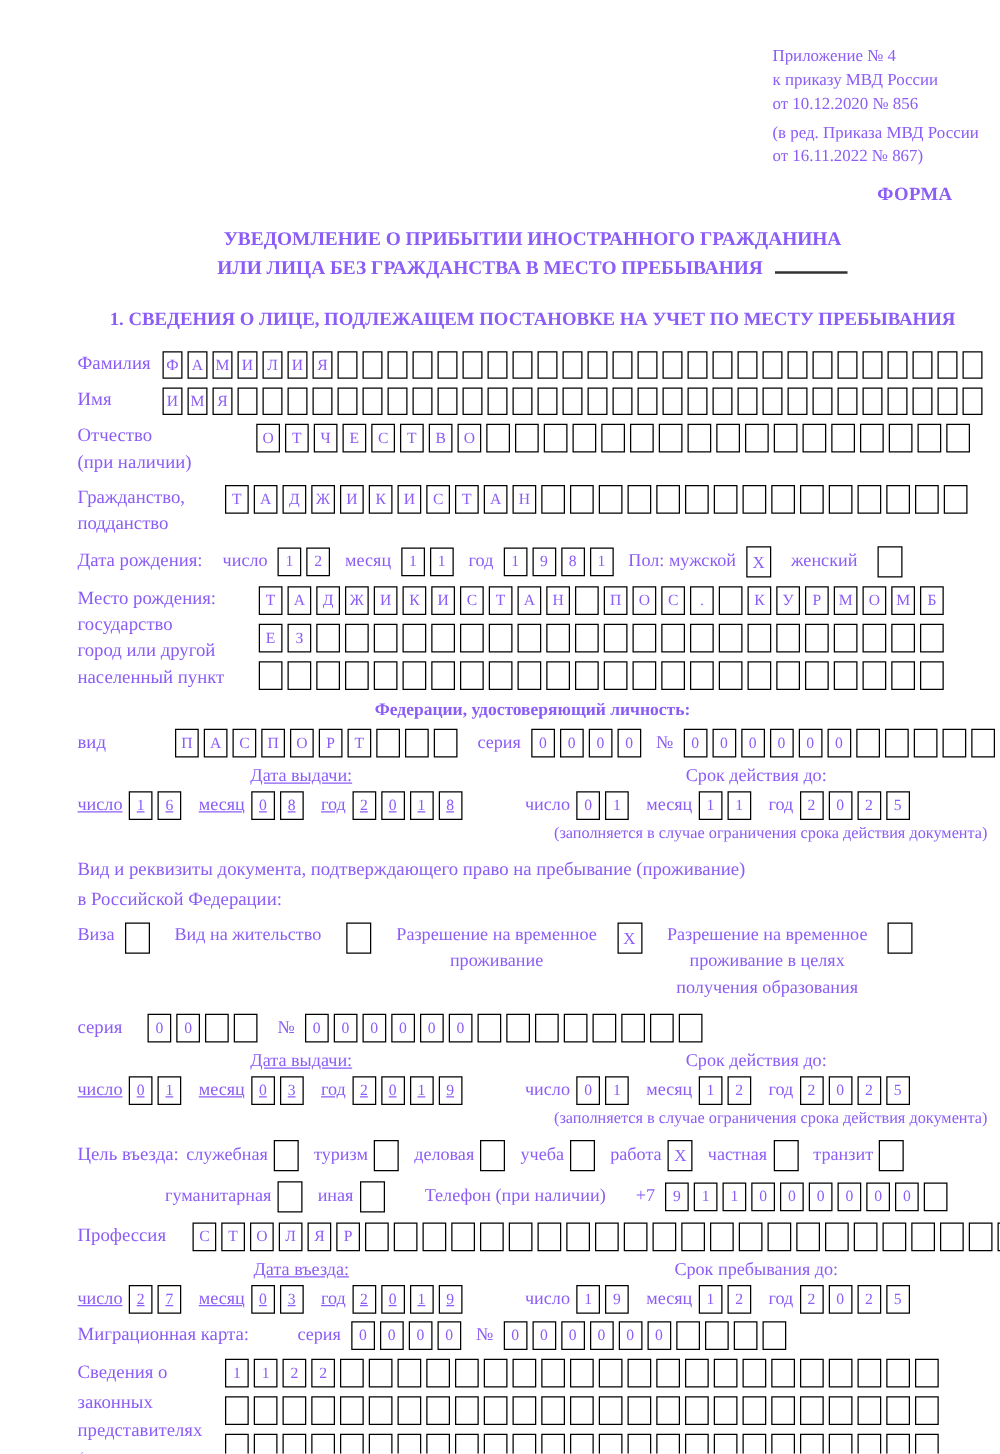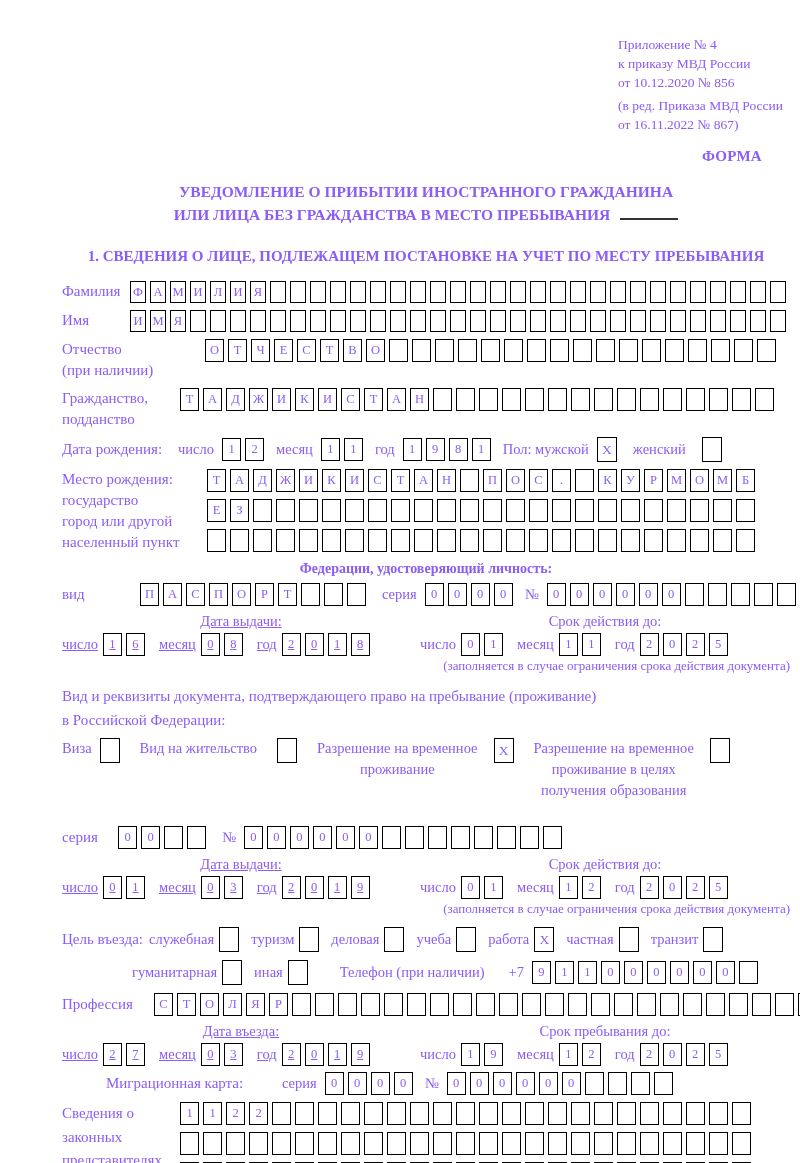--- a/index.html
+++ b/index.html
@@ -33,21 +33,21 @@
   .doc-heading{text-align:center;font-weight:bold;font-size:14px;margin:2px 0 6px;}
   .dates2{display:flex;margin:0 0 4px;}
   .dates2 .col-l{width:358px;flex:0 0 auto;text-decoration:underline;}
   .dates2 .col-r{flex:1;}
   .sublabel{text-align:center;font-size:14.5px;}
   .daterow{display:flex;align-items:center;margin-top:3px;}
   .daterow .lbl{margin-right:5px;}
   .daterow .boxes{margin-right:10px;}
   .note{text-align:right;font-size:13px;margin-top:2px;margin-bottom:6px;}
   .intro{font-size:15px;line-height:1.6;}
-  .permit-row{display:flex;align-items:flex-start;margin-top:6px;margin-bottom:25px;}
+  .permit-row{display:flex;align-items:flex-start;margin-top:6px;margin-bottom:10px;}
   .permit-row .plabel{font-size:14.5px;text-align:center;white-space:pre-line;line-height:1.45;}
   .inlinerow{display:flex;align-items:center;margin-bottom:8px;}
   .inlinerow .lbl{margin-right:5px;}
   .inlinerow .chk{margin-right:12px;}
   .ml8{margin-left:8px;} .ml12{margin-left:12px;} .ml16{margin-left:16px;} .ml20{margin-left:20px;} .ml25{margin-left:25px;} .ml70{margin-left:70px;}
 </style>
 </head>
 <body>
 
 <div class="page">
@@ -651,21 +651,21 @@
           <span class="boxes big">
               <span class="cell">2</span>
               <span class="cell">0</span>
               <span class="cell">2</span>
               <span class="cell">5</span>
             </span>
         </div>
       </div>
     </div>
 
-    <div class="frow" style="align-items:center;margin-top:6px;margin-left:44px;">
+    <div class="frow" style="align-items:center;margin-top:6px;">
       <span class="flabel" style="width:176px;">Миграционная карта:</span>
       <span class="lbl">серия</span>
       <span class="boxes big ml8">
           <span class="cell">0</span>
           <span class="cell">0</span>
           <span class="cell">0</span>
           <span class="cell">0</span>
         </span>
       <span class="lbl ml8">№</span>
       <span class="boxes big ml8">

